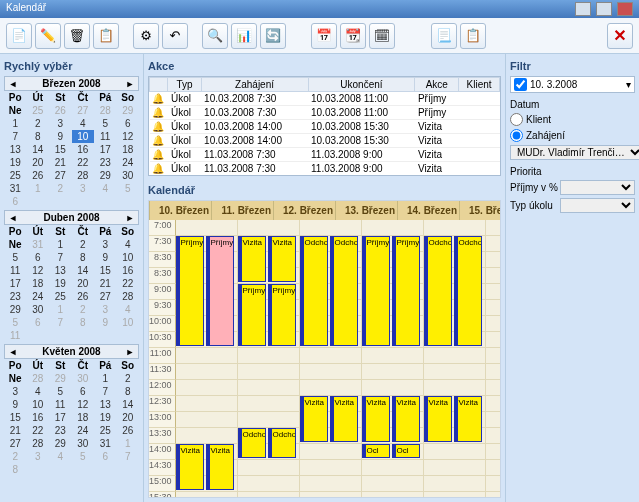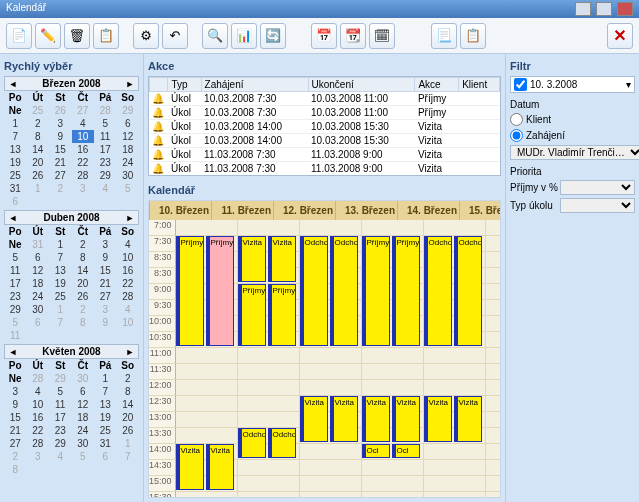--- a/index.html
+++ b/index.html
@@ -20,21 +20,21 @@
 .cal-hdr .mname{flex:1;text-align:center;font-weight:bold}
 .cal-grid{display:grid;grid-template-columns:repeat(6,1fr);font-size:9px;text-align:center}
 .cal-grid .dh{font-weight:bold;padding:1px}
 .cal-grid .dc{padding:1px;color:#333}
 .cal-grid .dim{color:#aaa}
 .cal-grid .today{background:#3a7ed6;color:#fff}
 .main{flex:1;padding:4px;display:flex;flex-direction:column;overflow:hidden}
 .right{width:134px;padding:4px;border-left:1px solid #b5cce2}
 .akce-tbl{border:1px solid #a8bdd4;height:100px;overflow:auto;background:#fff;margin-bottom:6px}
 .akce-tbl table{width:100%;border-collapse:collapse}
-.akce-tbl th{background:#e8eef6;border:1px solid #c7d5e6;padding:1px 3px;font-weight:normal;font-size:10px;text-align:left}
+.akce-tbl th{background:#e8eef6;border:1px solid #c7d5e6;padding:1px 3px;font-weight:normal;font-size:10px;text-align:center}
 .akce-tbl td{border-bottom:1px solid #eee;padding:1px 3px;font-size:10px}
 .icon-cell{width:18px;text-align:center}
 .kal-wrap{flex:1;border:1px solid #c7d5e6;background:#f4f0e0;overflow:auto}
 .kal-hdr{display:flex;background:#e8d398;position:sticky;top:0}
 .kal-hdr .tc{width:42px;border-right:1px solid #c7b87f}
 .kal-hdr .dc{flex:0 0 62px;padding:4px 2px;text-align:right;border-right:1px solid #c7b87f;font-weight:bold;color:#5b4410;font-size:10px}
 .kal-body{display:flex}
 .time-col{width:42px}
 .time-col .tr{height:16px;border-bottom:1px solid #e0d8b8;border-right:1px solid #c7b87f;font-size:9px;text-align:right;padding-right:3px;color:#666;background:#f8f5e8}
 .day-col{flex:0 0 62px;border-right:1px solid #e0d8b8;position:relative}

